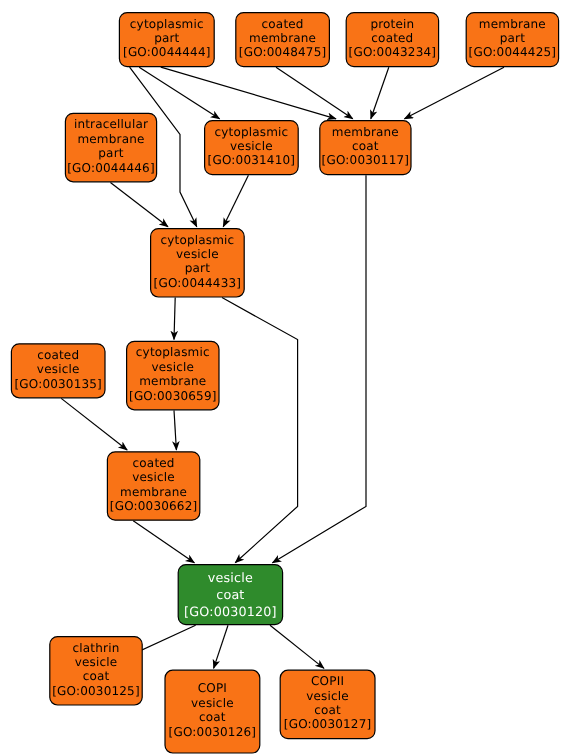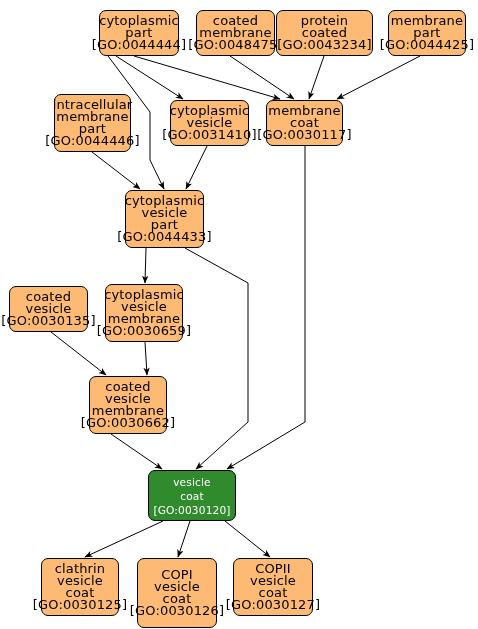--- a/index.html
+++ b/index.html
@@ -20,27 +20,27 @@
     left: 0;
     top: 0;
     width: 478px;
     height: 629px;
   }
   .node {
     position: absolute;
     box-sizing: border-box;
     border: 1px solid #000000;
     border-radius: 7px;
-    background: #fdba74;
+    background: #f97316;
     display: flex;
     flex-direction: column;
     align-items: center;
     justify-content: center;
     text-align: center;
-    font-size: 13px;
+    font-size: 10px;
     line-height: 12.2px;
     color: #000000;
     letter-spacing: 0.15px;
     z-index: 2;
   }
   .node.highlight {
     background: #2f8b2c;
     color: #ffffff;
     font-size: 10.6px;
     line-height: 14px;
@@ -81,21 +81,21 @@
       <div class="node" style="left: 99px; top: 10px; width: 80px; height: 46px;">
         <span class="ln">cytoplasmic</span>
         <span class="ln">part</span>
         <span class="ln">[GO:0044444]</span>
       </div>
       <div class="node" style="left: 196px; top: 10px; width: 79px; height: 46px;">
         <span class="ln">coated</span>
         <span class="ln">membrane</span>
         <span class="ln">[GO:0048475]</span>
       </div>
-      <div class="node" style="left: 276px; top: 10px; width: 97px; height: 46px;">
+      <div class="node" style="left: 288px; top: 10px; width: 78px; height: 46px;">
         <span class="ln">protein</span>
         <span class="ln">coated</span>
         <span class="ln">[GO:0043234]</span>
       </div>
       <div class="node" style="left: 388px; top: 10px; width: 78px; height: 46px;">
         <span class="ln">membrane</span>
         <span class="ln">part</span>
         <span class="ln">[GO:0044425]</span>
       </div>
       <div class="node" style="left: 54px; top: 94px; width: 77px; height: 58px;">
@@ -135,21 +135,21 @@
         <span class="ln">coated</span>
         <span class="ln">vesicle</span>
         <span class="ln">membrane</span>
         <span class="ln">[GO:0030662]</span>
       </div>
       <div class="node highlight" style="left: 148px; top: 470px; width: 88px; height: 51px;">
         <span class="ln">vesicle</span>
         <span class="ln">coat</span>
         <span class="ln">[GO:0030120]</span>
       </div>
-      <div class="node" style="left: 41px; top: 558px; width: 78px; height: 58px;">
+      <div class="node" style="left: 41px; top: 530px; width: 78px; height: 58px;">
         <span class="ln">clathrin</span>
         <span class="ln">vesicle</span>
         <span class="ln">coat</span>
         <span class="ln">[GO:0030125]</span>
       </div>
       <div class="node" style="left: 137px; top: 558px; width: 80px; height: 70px;">
         <span class="ln">COPI</span>
         <span class="ln">vesicle</span>
         <span class="ln">coat</span>
         <span class="ln">[GO:0030126]</span>

